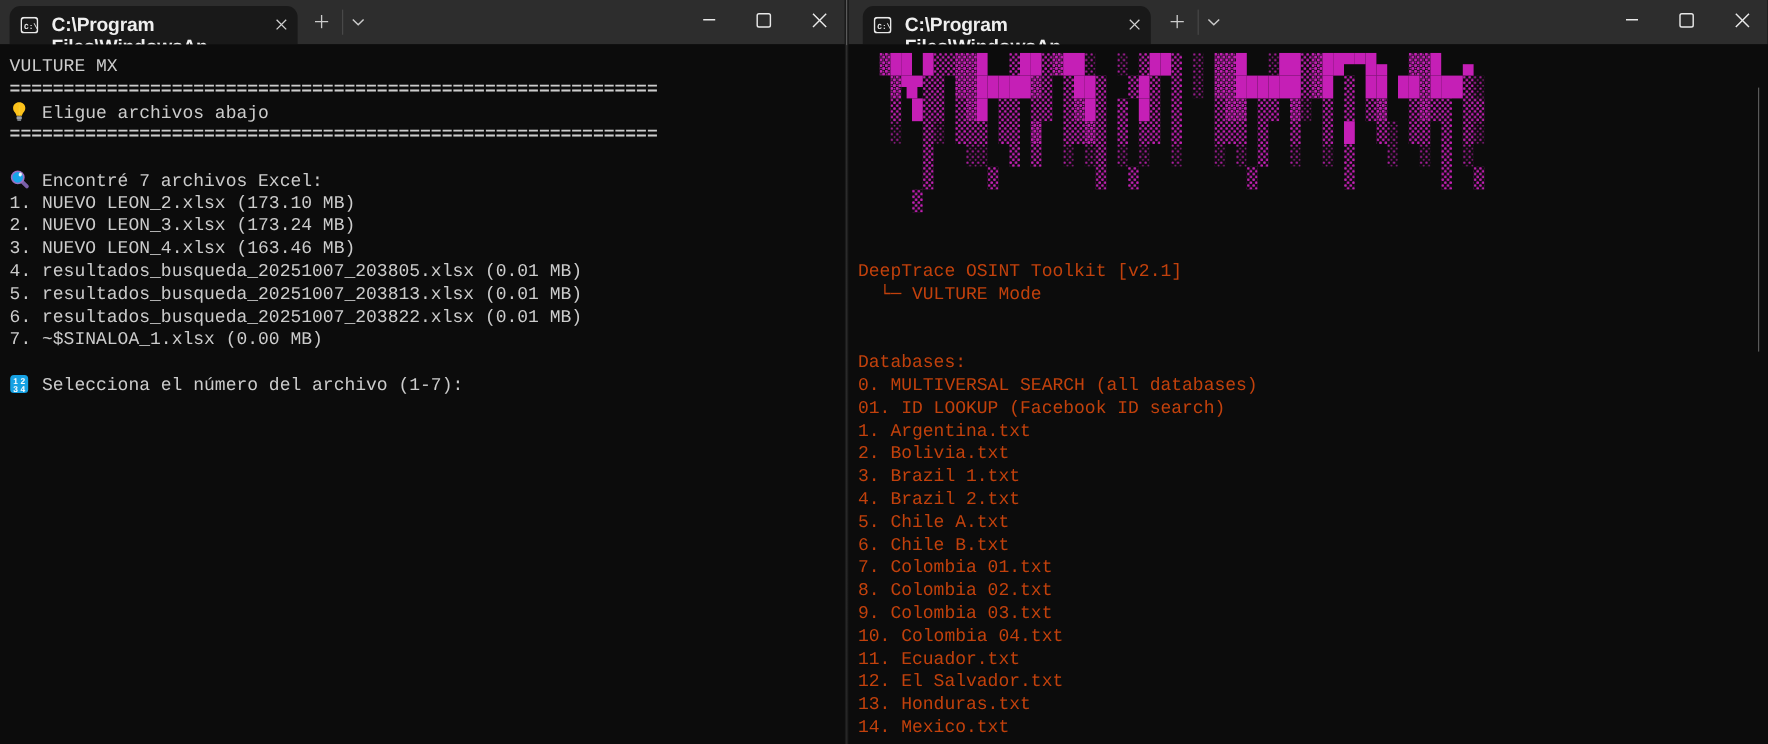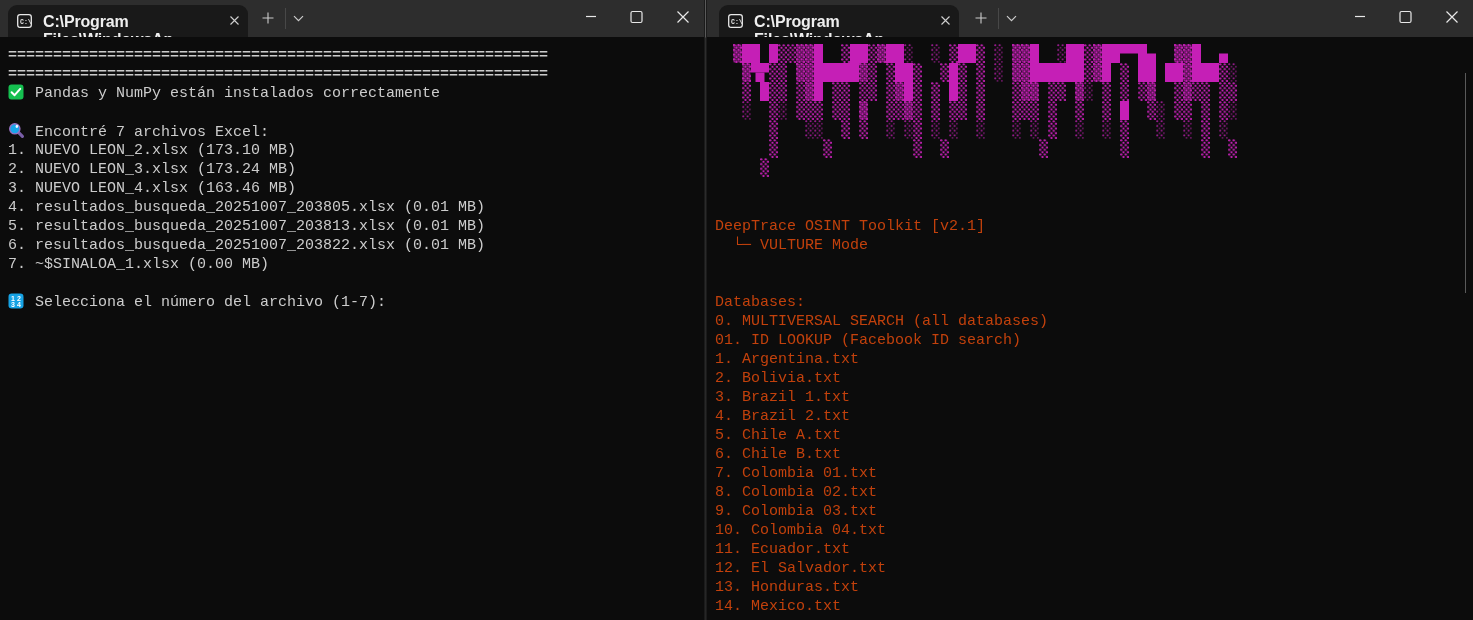--- a/index.html
+++ b/index.html
@@ -50,24 +50,26 @@
       </svg>
  <div class="wbtns">
   <svg width="120" height="37" viewBox="0 0 120 37">
           <path d="M2 16.5h10" stroke="#e8e8e8" stroke-width="1.2"></path>
           <rect x="47" y="11.5" width="11" height="11" rx="1.5" fill="none" stroke="#e8e8e8" stroke-width="1.2"></rect>
           <path d="M93.5 11.5l11 11M104.5 11.5l-11 11" stroke="#e8e8e8" stroke-width="1.2"></path>
         </svg>
  </div>
 </div>
     <div class="cont">
-      <div class="txt"><div class="ln eq">============================================================</div><div class="ln eq">============================================================</div><div class="ln"><span class="em" style="width:18px"><svg width="16" height="16" viewBox="0 0 16 16">
-              <rect x="0.5" y="0.5" width="15" height="15" rx="3" fill="#15c050"></rect>
-              <path d="M3.6 8.2l3 3 5.6-6.4" stroke="#fff" stroke-width="2" fill="none" stroke-linecap="round" stroke-linejoin="round"></path>
-            </svg></span> Pandas y NumPy están instalados correctamente</div><div class="ln"></div><div class="ln"><span class="em" style="width:18px"><svg width="17" height="17" viewBox="0 0 17 17">
+      <div class="txt"><div class="ln">VULTURE MX</div><div class="ln eq">============================================================</div><div class="ln"><span class="em" style="width:18px"><svg width="16" height="17" viewBox="0 0 16 17">
+              <path d="M8 1.2c-3 0-5.1 2.2-5.1 4.9 0 1.7.8 2.9 1.7 3.9.6.7 1 1.6 1.1 2.4h4.6c.1-.8.5-1.7 1.1-2.4.9-1 1.7-2.2 1.7-3.9C13.1 3.4 11 1.2 8 1.2z" fill="#fcc21b"></path>
+              <path d="M8 1.2c-.4 2.8-.4 8-.2 11.2h.4c.2-3.2.2-8.4-.2-11.2z" fill="#fdd835" opacity="0.9"></path>
+              <rect x="5.8" y="12.9" width="4.4" height="2.6" rx="0.7" fill="#9aa0a6"></rect>
+              <rect x="6.4" y="15.6" width="3.2" height="1.1" rx="0.5" fill="#9aa0a6"></rect>
+            </svg></span> Eligue archivos abajo</div><div class="ln eq">============================================================</div><div class="ln"></div><div class="ln"><span class="em" style="width:18px"><svg width="17" height="17" viewBox="0 0 17 17">
               <path d="M10.2 10.2l4.2 4.2" stroke="#7a5fa8" stroke-width="3.2" stroke-linecap="round"></path>
               <circle cx="6.8" cy="6.8" r="5.1" fill="#18a6ea" stroke="#9a71c0" stroke-width="1.4"></circle>
               <ellipse cx="8.9" cy="4.4" rx="1.3" ry="1.6" fill="#eef8ff" transform="rotate(25 8.9 4.4)"></ellipse>
             </svg></span> Encontré 7 archivos Excel:</div><div class="ln">1. NUEVO LEON_2.xlsx (173.10 MB)</div><div class="ln">2. NUEVO LEON_3.xlsx (173.24 MB)</div><div class="ln">3. NUEVO LEON_4.xlsx (163.46 MB)</div><div class="ln">4. resultados_busqueda_20251007_203805.xlsx (0.01 MB)</div><div class="ln">5. resultados_busqueda_20251007_203813.xlsx (0.01 MB)</div><div class="ln">6. resultados_busqueda_20251007_203822.xlsx (0.01 MB)</div><div class="ln">7. ~$SINALOA_1.xlsx (0.00 MB)</div><div class="ln"></div><div class="ln"><span class="em" style="width:18px"><svg width="16" height="16" viewBox="0 0 16 16">
               <rect x="0.5" y="0.5" width="15" height="15" rx="3.2" fill="#16a2e4"></rect>
               <text x="5" y="7.6" font-family="Liberation Sans" font-size="7" font-weight="bold" fill="#fff" text-anchor="middle">1</text>
               <text x="11" y="7.6" font-family="Liberation Sans" font-size="7" font-weight="bold" fill="#fff" text-anchor="middle">2</text>
               <text x="5" y="14.3" font-family="Liberation Sans" font-size="7" font-weight="bold" fill="#fff" text-anchor="middle">3</text>
               <text x="11" y="14.3" font-family="Liberation Sans" font-size="7" font-weight="bold" fill="#fff" text-anchor="middle">4</text>
             </svg></span> Selecciona el número del archivo (1-7):</div></div>

